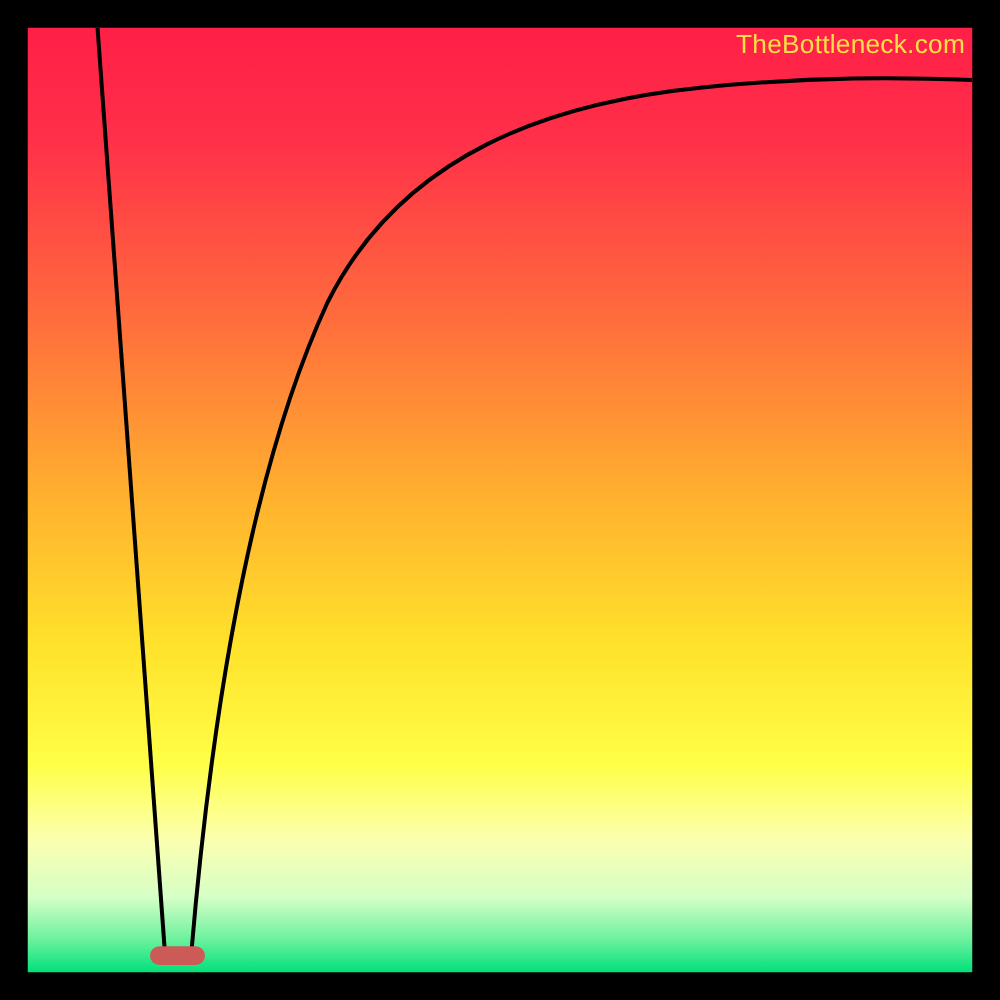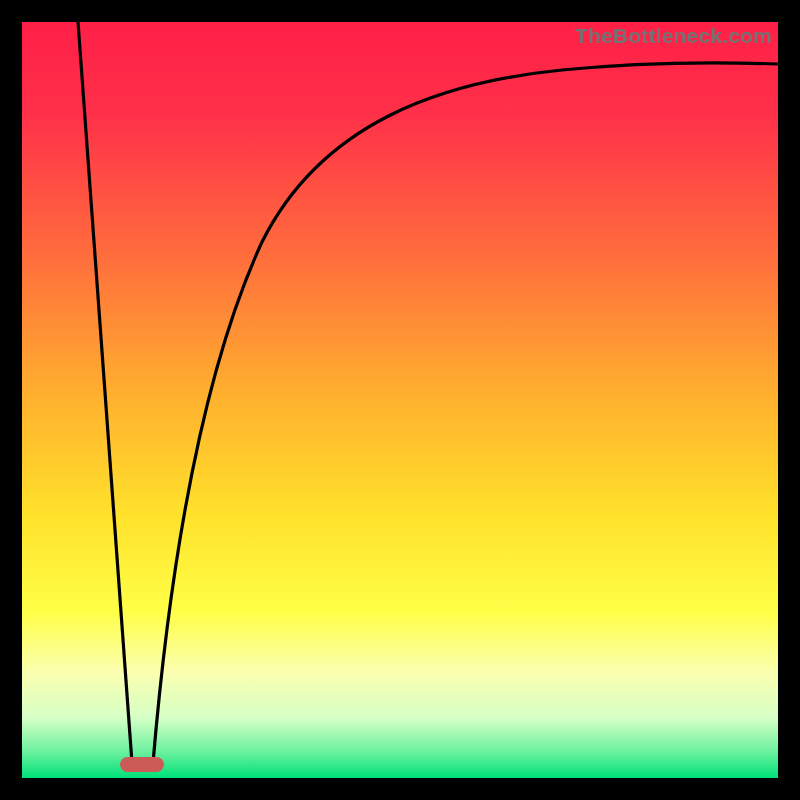--- a/index.html
+++ b/index.html
@@ -31,23 +31,23 @@
     left: 0;
     top: 0;
     width: 100%;
     height: 100%;
     pointer-events: none;
   }
   .watermark {
     position: absolute;
     top: 2px;
     right: 6px;
-    color: #737373;
+    color: #fde047;
     font-size: 21px;
-    font-weight: 700;
+    font-weight: 400;
     letter-spacing: 0.2px;
     user-select: none;
   }
   .marker {
     position: absolute;
     background: #cc5a57;
     border-radius: 9px;
     height: 15px;
     width: 44px;
   }

